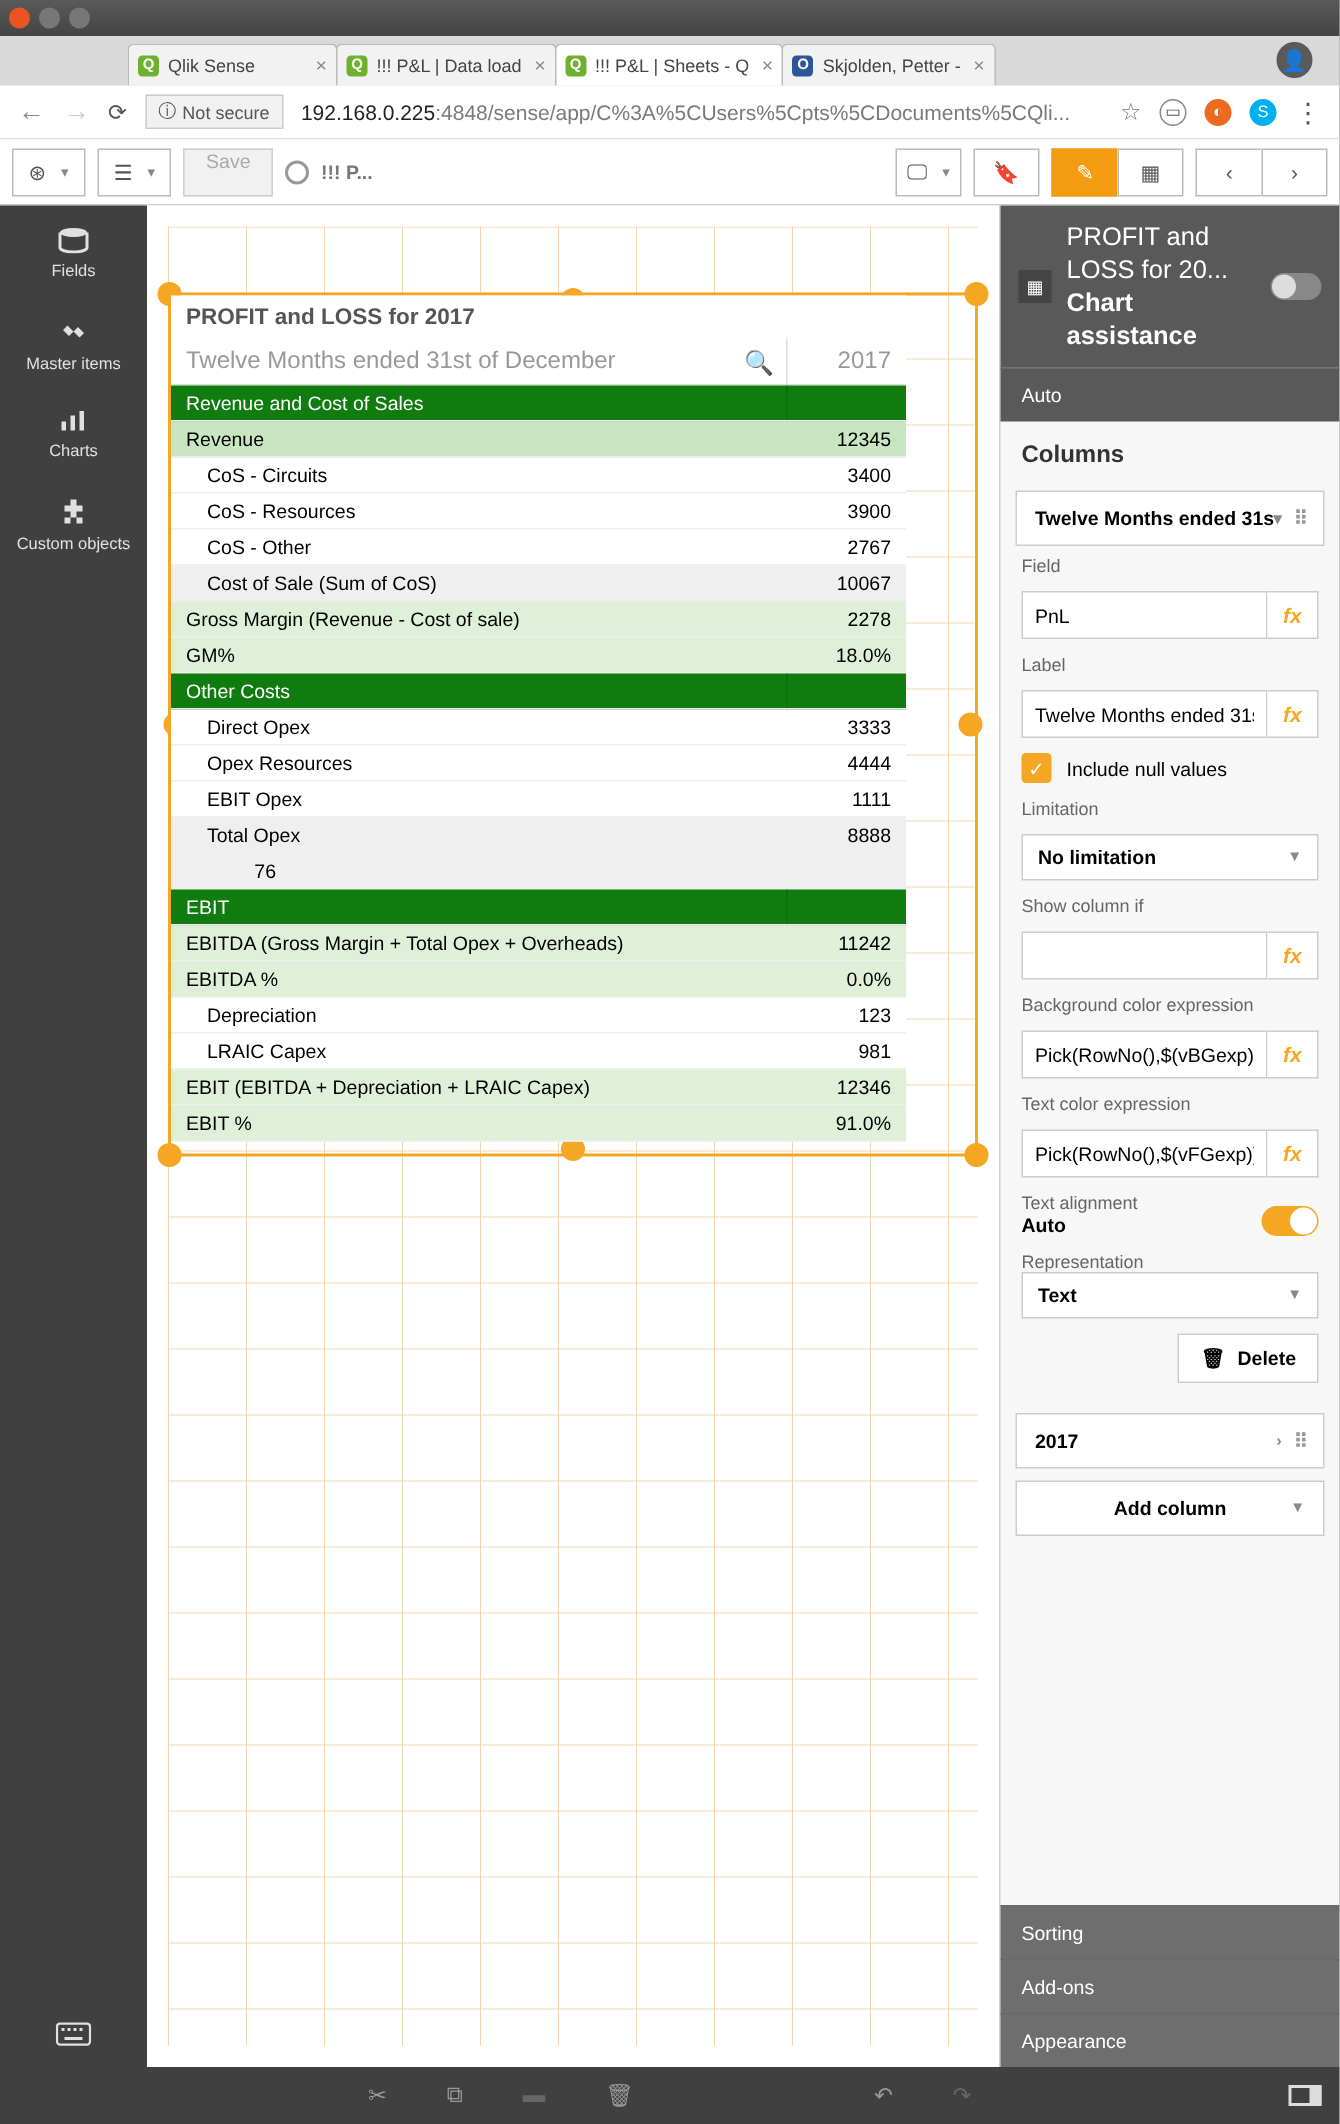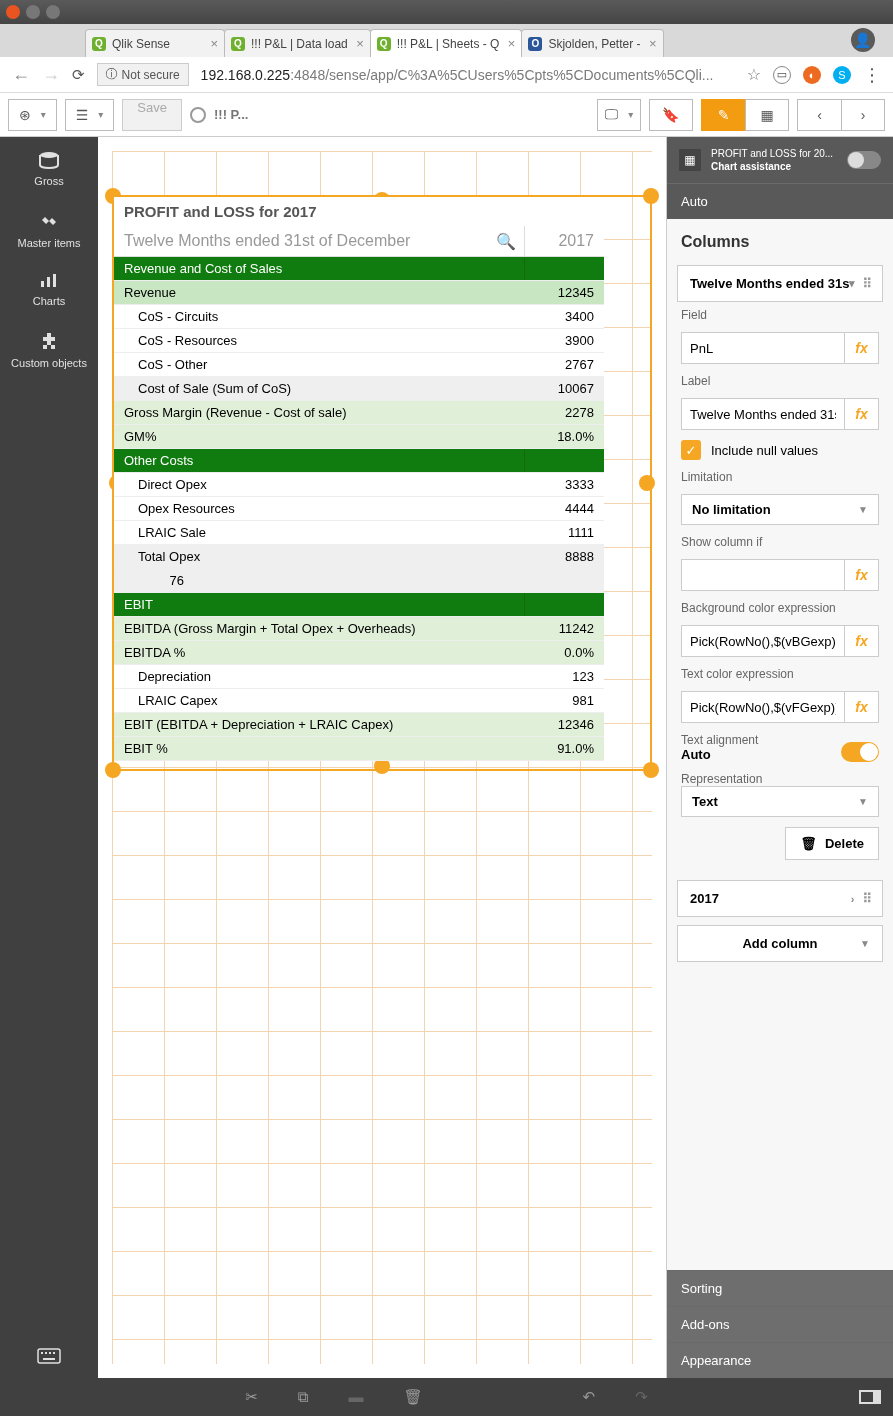--- a/index.html
+++ b/index.html
@@ -77,21 +77,21 @@
 .r-bold{background:#c8e6c1;}
 .r-med{background:#e0efd8;}
 .r-grey{background:#efefef;}
 .r-ind1 .c1{padding-left:24px;}
 .r-ind2 .c1{padding-left:24px;}
 
 
 .props{width:227px; background:#f7f7f7; display:flex; flex-direction:column; border-left:1px solid #ccc; font-size:13px;}
 .p-head{background:#595959; color:#fff; padding:10px 12px; display:flex; align-items:center; gap:10px;}
 .p-head .ticon{width:22px; height:22px; background:#444; display:flex; align-items:center; justify-content:center; font-size:12px;}
-.p-head .ttl{flex:1; font-size:10px; line-height:1.3;}
+.p-head .ttl{flex:1; font-size:17px; line-height:1.3;}
 .p-head .ttl .t1{font-weight:400;}
 .p-head .ttl .t2{font-weight:600;}
 .p-head .toggle{width:34px; height:18px; background:#888; border-radius:10px; position:relative;}
 .p-head .toggle::after{content:""; position:absolute; width:16px; height:16px; background:#ddd; border-radius:50%; top:1px; left:1px;}
 .p-sec{background:#595959; color:#fff; padding:10px 14px; font-size:13px; border-top:1px solid #6a6a6a;}
 .p-sec.light{background:#6e6e6e;}
 .p-title{font-weight:700; padding:14px 14px 8px; color:#333; font-size:16px;}
 .p-item{background:#fff; border:1px solid #ccc; margin:6px 10px; padding:10px 12px; display:flex; align-items:center; justify-content:space-between; font-weight:600; font-size:13px;}
 .p-item .drag{color:#999; letter-spacing:-2px;}
 .p-item .chev{color:#888; font-size:11px; margin-left: auto; margin-right: 8px;}
@@ -216,21 +216,21 @@
   </div>
 
   <div class="main">
 
     <div class="sidebar">
       <div class="sb-item">
         <svg width="22" height="18" viewBox="0 0 22 18">
             <ellipse cx="11" cy="4" rx="9" ry="3"></ellipse>
             <path d="M2 4v10c0 1.7 4 3 9 3s9-1.3 9-3V4" fill="none" stroke="#e0e0e0" stroke-width="2"></path>
           </svg>
-        <span>Gross</span>
+        <span>Fields</span>
       </div>
       <div class="sb-item">
         <svg width="20" height="20" viewBox="0 0 20 20">
             <path d="M7 13l-4-4 3-3 4 4 3-3 4 4-3 3-4-4z" fill="#e0e0e0"></path>
           </svg>
         <span>Master items</span>
       </div>
       <div class="sb-item">
         <svg width="20" height="16" viewBox="0 0 20 16">
             <rect x="2" y="8" width="3" height="6"></rect>
@@ -314,21 +314,21 @@
             </div>
             <div class="row r-ind1">
               <div class="c1">Direct Opex</div>
               <div class="c2">3333</div>
             </div>
             <div class="row r-ind1">
               <div class="c1">Opex Resources</div>
               <div class="c2">4444</div>
             </div>
             <div class="row r-ind1">
-              <div class="c1">LRAIC Sale</div>
+              <div class="c1">EBIT Opex</div>
               <div class="c2">1111</div>
             </div>
             <div class="row r-grey r-ind2">
               <div class="c1">Total Opex</div>
               <div class="c2">8888</div>
             </div>
             <div class="row r-grey r-ind2">
               <div class="c2">76</div>
             </div>
             <div class="row r-hdr">

